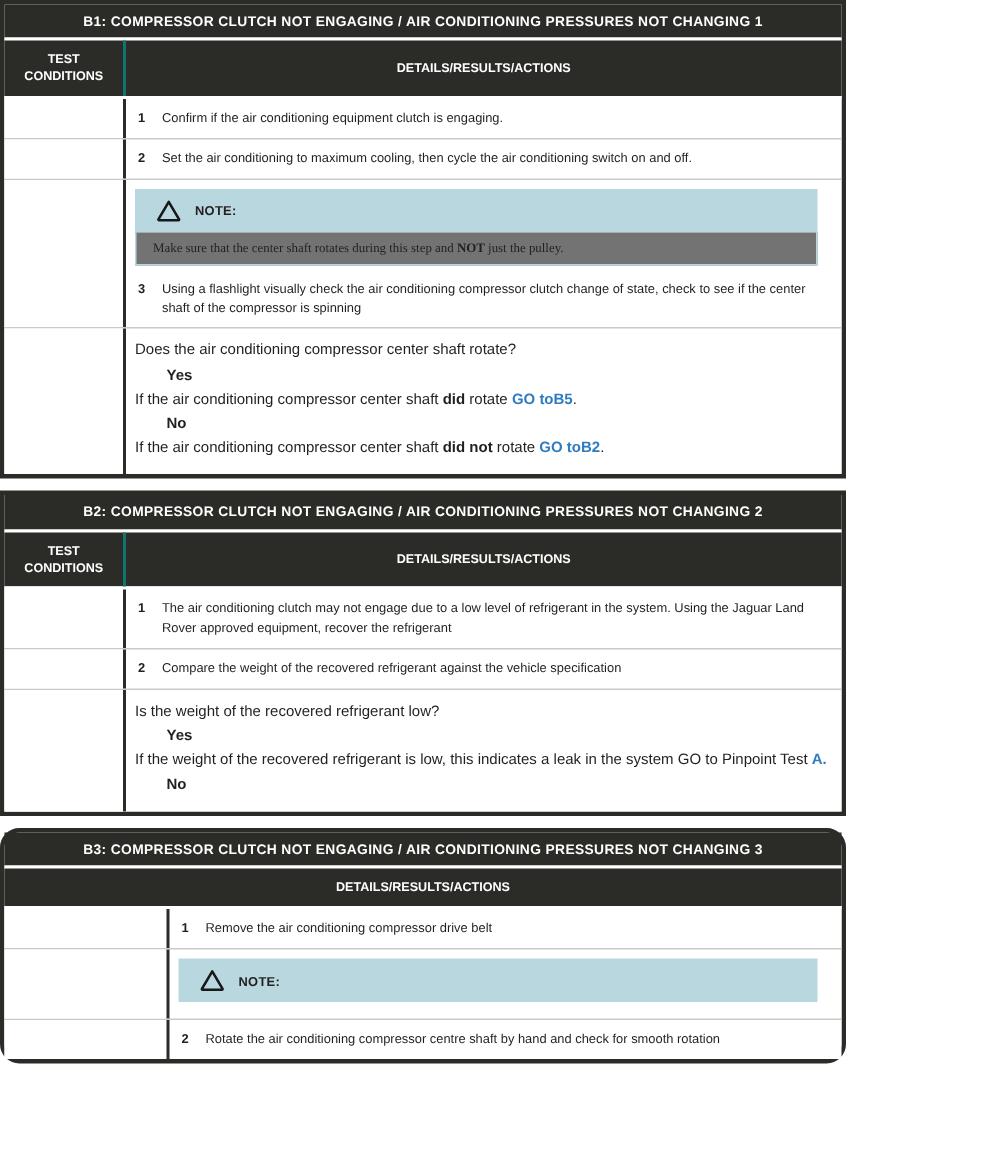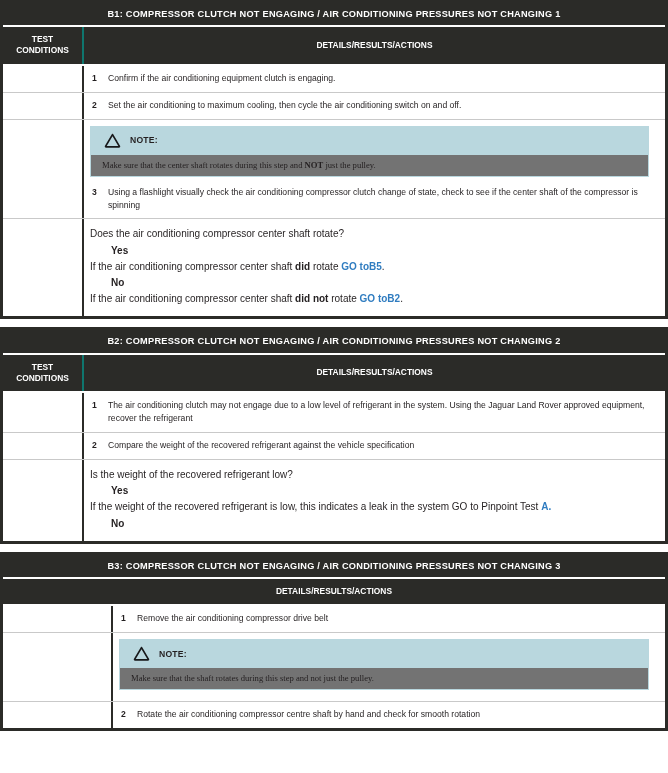--- a/index.html
+++ b/index.html
@@ -8,29 +8,29 @@
     width: 668px;
     background: #ffffff;
     font-family: "Liberation Sans", sans-serif;
     color: #231f20;
     -webkit-font-smoothing: antialiased;
   }
   .page { width: 668px; }
 
   
   .pp-table {
-    width: 668px;
+    width: 564px;
     border-left: 3px solid #2b2b28;
     border-right: 3px solid #2b2b28;
     border-top: 3px solid #2b2b28;
     border-bottom: 3px solid #2b2b28;
     background: #ffffff;
     margin-bottom: 8px;
   }
-  .pp-table.last { margin-bottom: 4px; }
+  .pp-table.last { margin-bottom: 4px; border-radius: 13px; }
 
   .title-bar {
     background: #2b2b28;
     color: #ffffff;
     font-size: 9.2px;
     font-weight: bold;
     letter-spacing: 0.25px;
     text-align: center;
     padding: 6px 4px 6px 4px;
     line-height: 1.1;
@@ -281,21 +281,20 @@
       <div class="det-cell" style="padding:0 0 7px 0;">
         <div class="note-wrap">
           <div class="note-head">
             <span>
               <svg class="tri-icon" width="17" height="15" viewBox="0 0 17 15">
                 <path d="M8.5 1.6 L15.3 13.1 Q15.7 13.8 14.9 13.8 L2.1 13.8 Q1.3 13.8 1.7 13.1 Z" fill="none" stroke="#17181a" stroke-width="1.7" stroke-linejoin="round"></path>
               </svg>
             </span>
             <span class="note-title">NOTE:</span>
           </div>
-          <div class="note-body"><span>Make sure that the shaft rotates during this step and not just the pulley.</span></div>
         </div>
       </div>
     </div>
 
     <div class="body-row">
       <div class="cond-cell"></div>
       <div class="det-cell">
         <div class="step">
           <span class="step-num">2</span>
           <span class="step-txt">Rotate the air conditioning compressor centre shaft by hand and check for smooth rotation</span>

